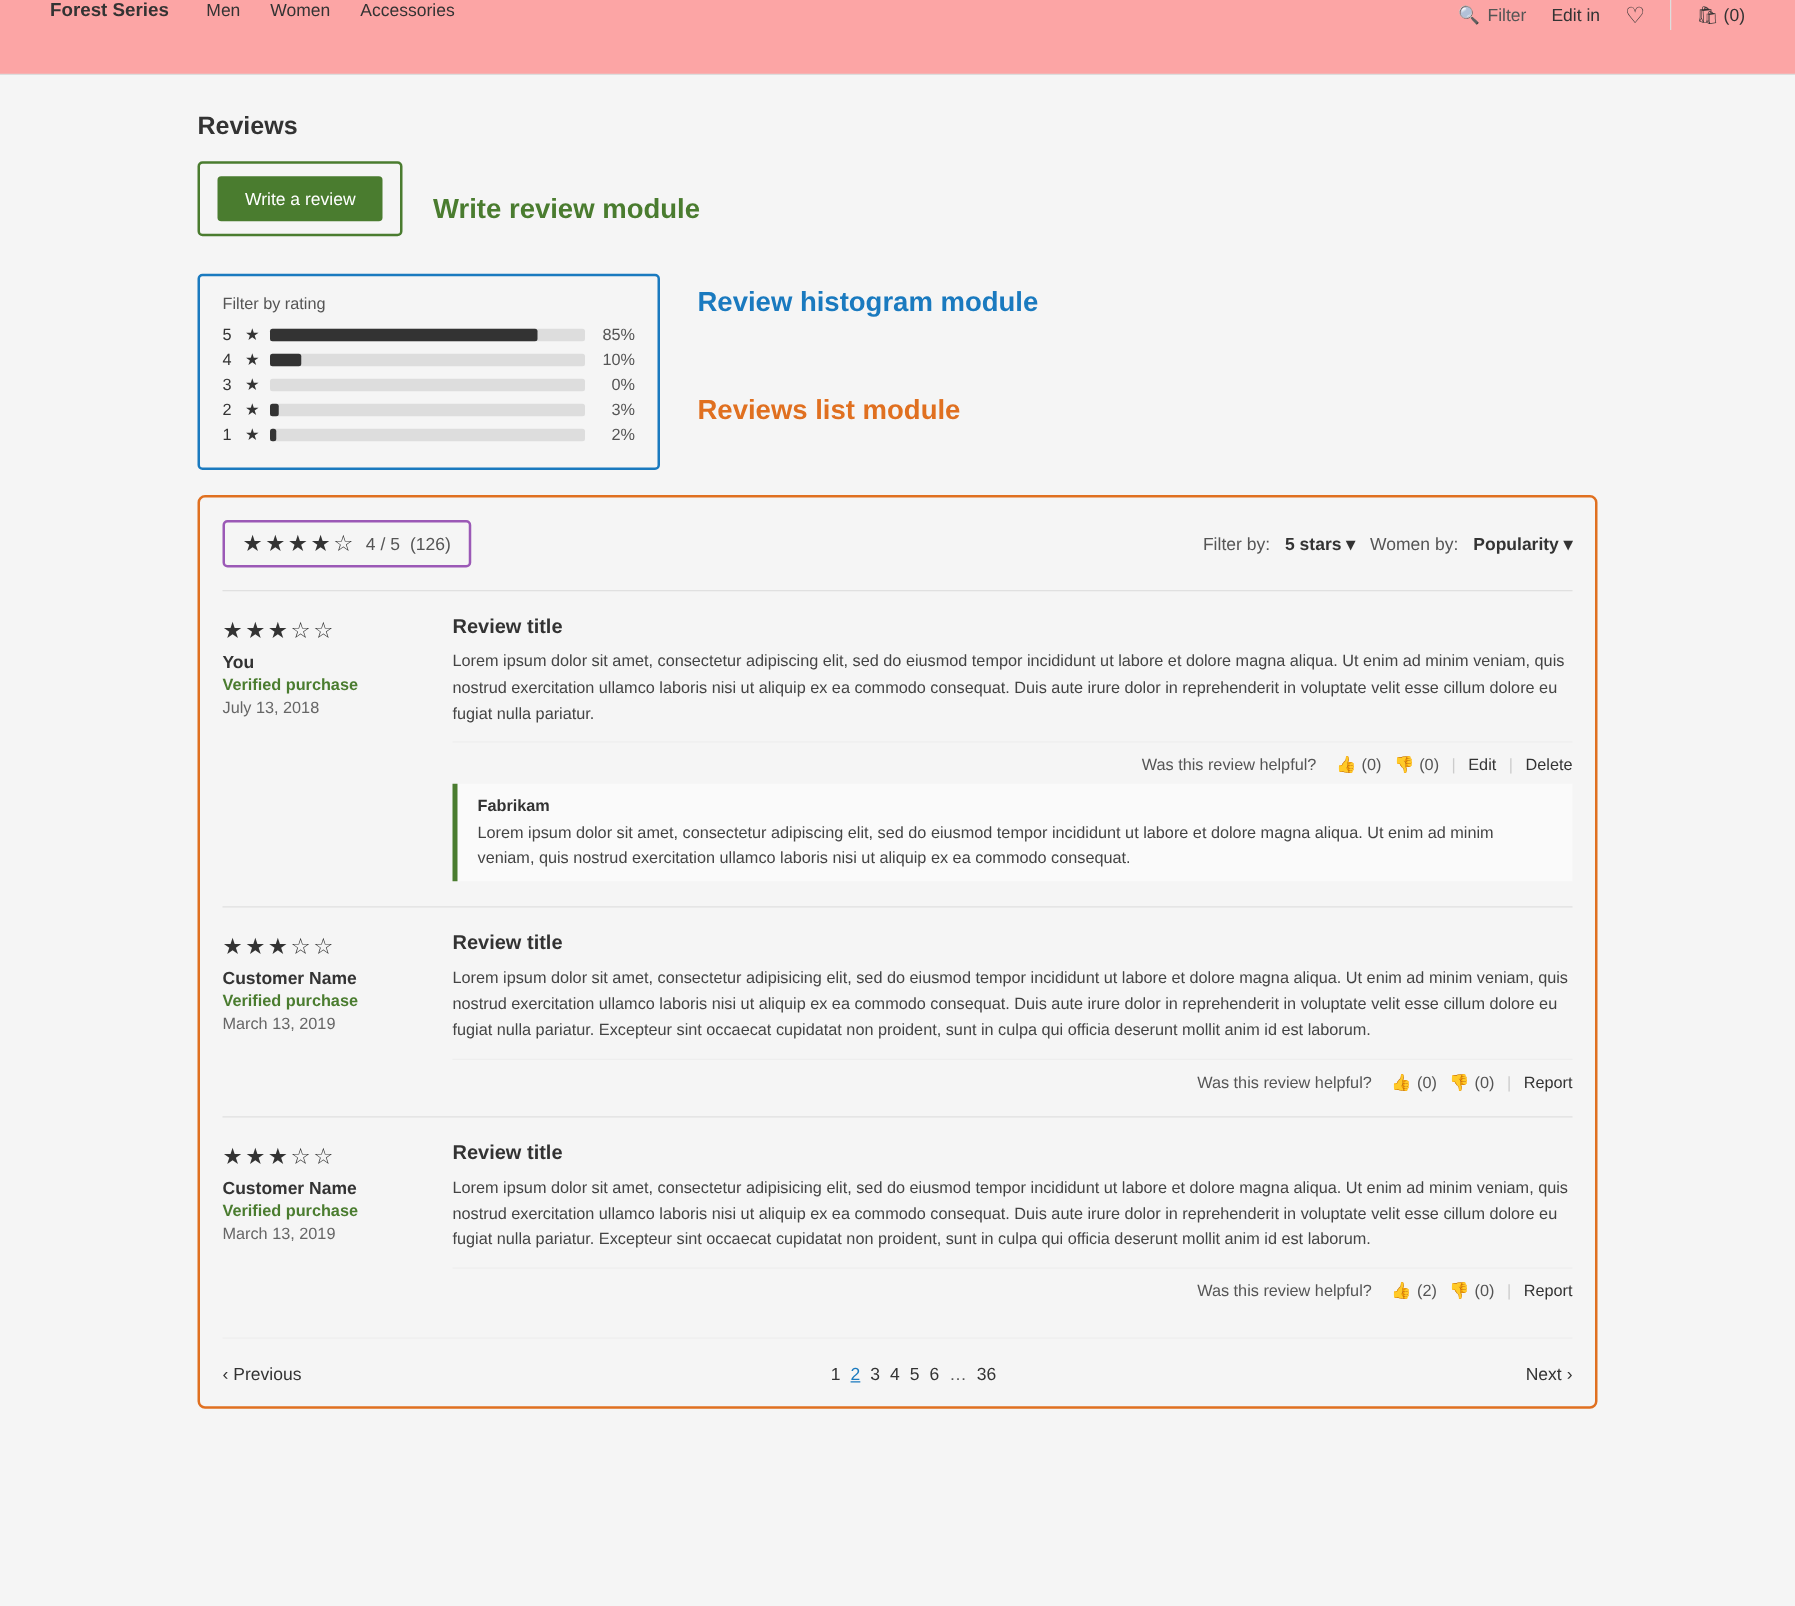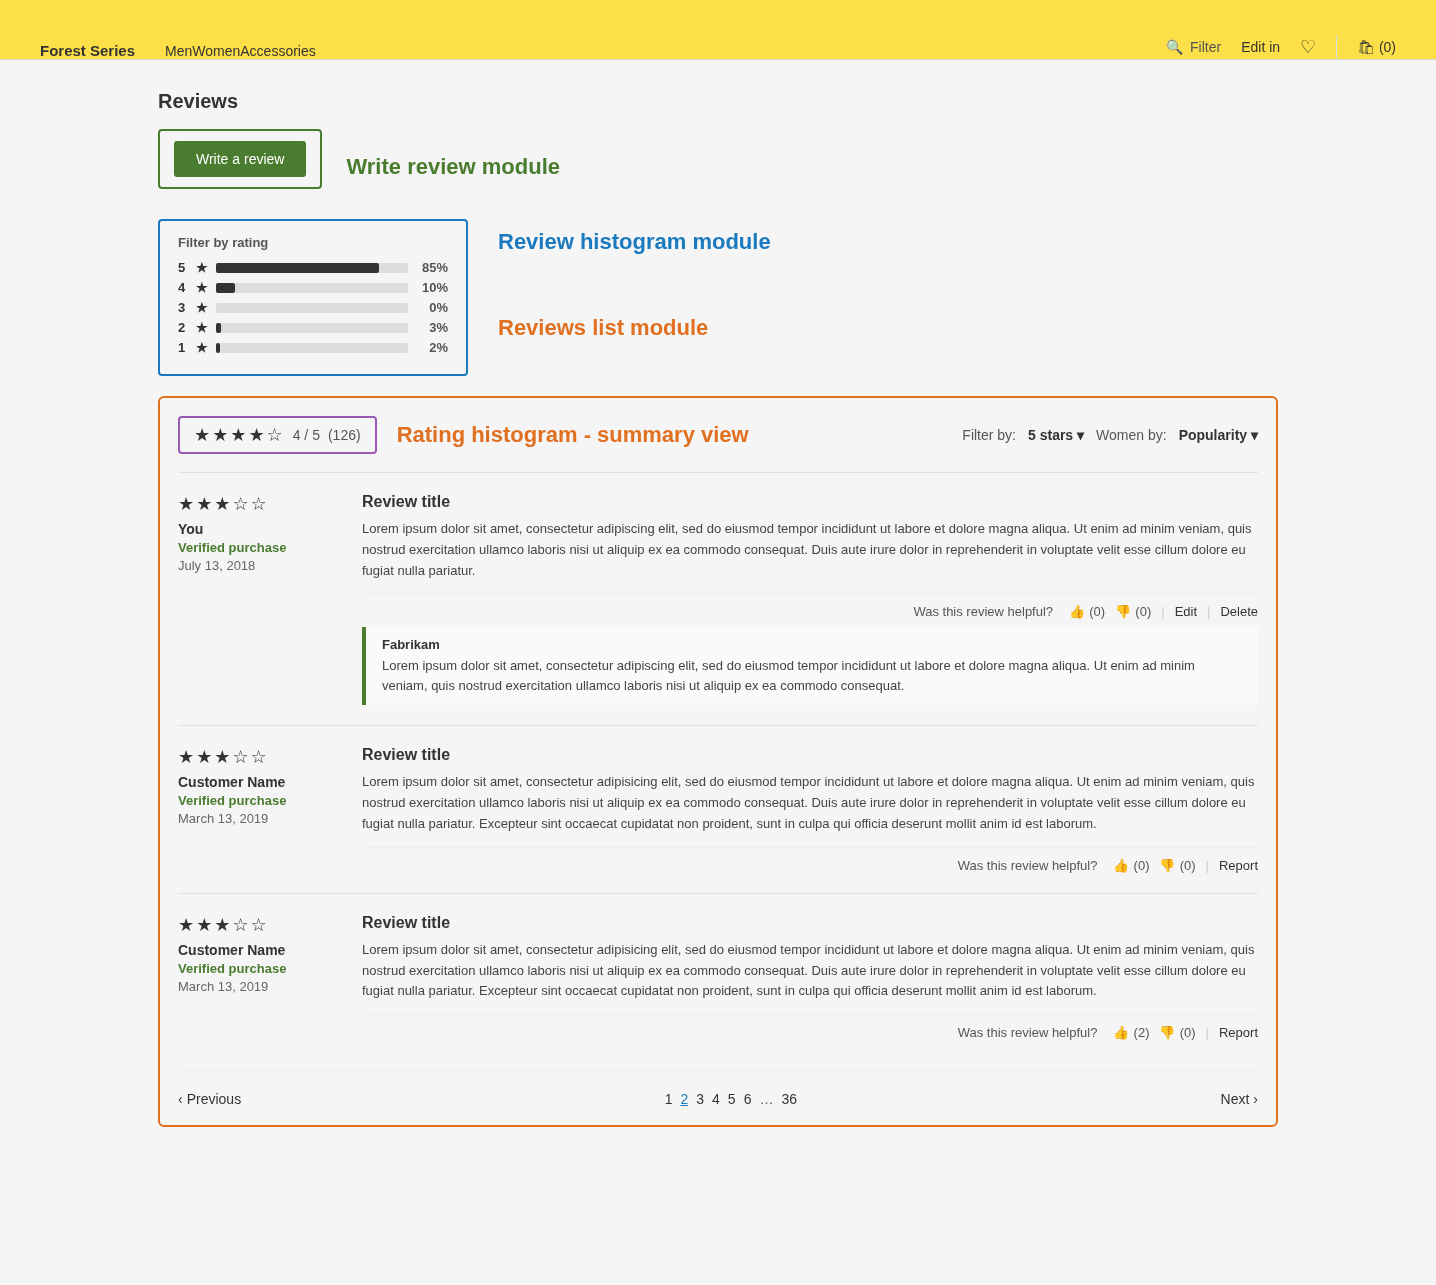--- a/index.html
+++ b/index.html
@@ -1,42 +1,42 @@
 <!DOCTYPE html>
 <html><head>
   <meta charset="utf-8">
   <style>
     * { box-sizing: border-box; margin: 0; padding: 0; }
     body { font-family: -apple-system, BlinkMacSystemFont, 'Segoe UI', Arial, sans-serif; background: #f5f5f5; color: #333; font-size: 14px; }
 
     
-    .nav { background: #fde047; border-bottom: 1px solid #ddd; display: flex; align-items: flex-end; padding: 0 40px; height: 60px; }
+    .nav { background: #fca5a5; border-bottom: 1px solid #ddd; display: flex; align-items: flex-start; padding: 0 40px; height: 60px; }
     .nav-brand { font-weight: 600; font-size: 15px; margin-right: 30px; }
-    .nav-links { display: flex; }
+    .nav-links { display: flex; gap: 24px; }
     .nav-link { font-size: 14px; color: #333; cursor: pointer; text-decoration: none; }
     .nav-right { margin-left: auto; display: flex; align-items: center; gap: 20px; }
     .nav-search { display: flex; align-items: center; gap: 6px; color: #555; cursor: pointer; font-size: 14px; }
     .nav-signin { font-size: 14px; cursor: pointer; }
     .nav-wishlist { font-size: 18px; cursor: pointer; color: #333; }
     .nav-cart { font-size: 14px; cursor: pointer; }
     .nav-divider { width: 1px; height: 24px; background: #ddd; }
 
     
     .page { max-width: 1160px; margin: 0 auto; padding: 30px 20px; }
 
     
     .reviews-title { font-size: 20px; font-weight: 600; margin-bottom: 16px; }
 
     
     .write-review-module { border: 2px solid #4a7c2f; border-radius: 4px; display: inline-block; padding: 10px 14px; margin-bottom: 16px; }
     .write-review-btn { background: #4a7c2f; color: #fff; border: none; padding: 10px 22px; font-size: 14px; font-weight: 500; border-radius: 3px; cursor: pointer; }
     .module-label-green { color: #4a7c2f; font-size: 22px; font-weight: 600; margin-left: 24px; vertical-align: middle; }
 
     
-    .histogram-module { border: 2px solid #1a7abf; border-radius: 4px; padding: 14px 18px; width: 310px; font-weight: bold; }
+    .histogram-module { border: 2px solid #1a7abf; border-radius: 4px; padding: 14px 18px; width: 370px; }
     .histogram-title { font-size: 13px; color: #555; margin-bottom: 10px; }
     .histogram-row { display: flex; align-items: center; gap: 8px; margin-bottom: 5px; }
     .hist-num { font-size: 13px; width: 10px; }
     .hist-star { font-size: 13px; color: #333; }
     .hist-bar-bg { flex: 1; height: 10px; background: #ddd; border-radius: 2px; position: relative; }
     .hist-bar-fill { height: 100%; background: #333; border-radius: 2px; }
     .hist-pct { font-size: 13px; color: #555; width: 32px; text-align: right; }
 
     .module-label-blue { color: #1a7abf; font-size: 22px; font-weight: 600; }
     .module-label-orange { color: #e07020; font-size: 22px; font-weight: 600; }
@@ -181,21 +181,20 @@
   </div>
 
   <div class="reviews-list-module">
 
     <div class="summary-row">
       <div class="summary-stars-box">
         <span class="summary-stars">★★★★☆</span>
         <span class="summary-score">4 / 5</span>
         <span class="summary-count">(126)</span>
       </div>
-      <span class="module-label-orange summary-module-label">Rating histogram - summary view</span>
       <div class="filter-sort-row">
         <span class="filter-sort-label">Filter by:</span>
         <span class="filter-sort-select">5 stars ▾</span>
         <span class="filter-sort-label">Women by:</span>
         <span class="filter-sort-select">Popularity ▾</span>
       </div>
     </div>
 
     <div class="review-card">
       <div class="review-layout">

